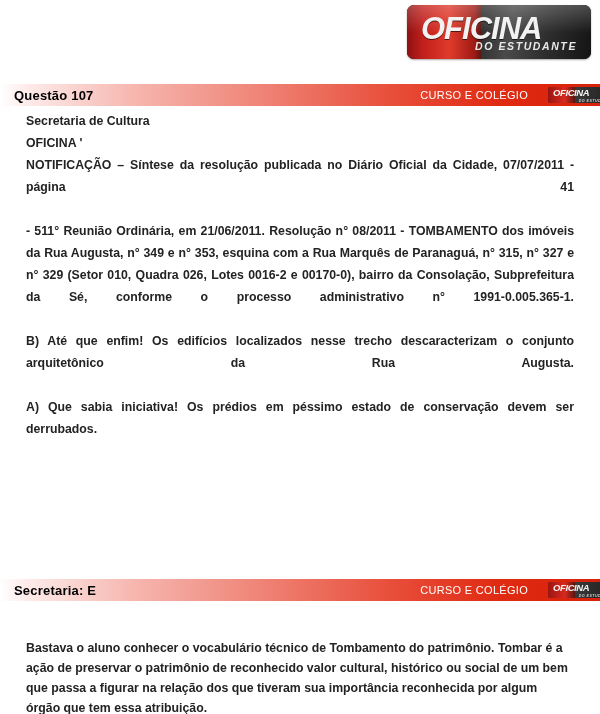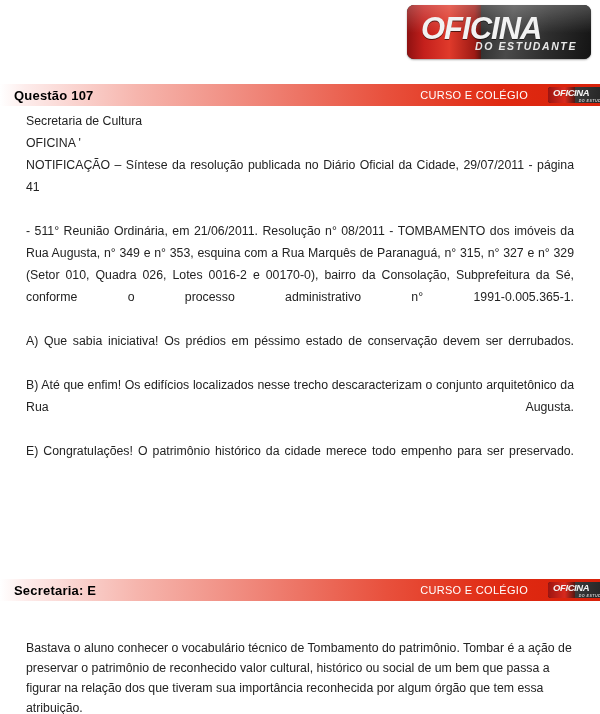--- a/index.html
+++ b/index.html
@@ -160,20 +160,21 @@
   #answer-bar   { top: 579px; }
 
   
   .doc-block {
     position: absolute;
     left: 26px;
     width: 548px;
     font-size: 12.3px;
     line-height: 22px;
     color: #232323;
+    font-weight: bold;
   }
   #statement-block { top: 110px; }
   #explanation-block { top: 638px; }
 
   .para {
     margin: 0;
     text-align: justify;
     text-justify: inter-word;
   }
   .para.noj { text-align: left; }
@@ -208,25 +209,24 @@
     <div class="bl-red"></div>
     <div class="bl-dark"></div>
     <div class="bl-word">OFICINA</div>
     <div class="bl-sub">DO ESTUDANTE</div>
   </div>
 </div>
 
 <div class="doc-block" id="statement-block">
   <p class="para noj">Secretaria de Cultura</p>
   <p class="para noj">OFICINA '</p>
-  <p class="para">NOTIFICAÇÃO – Síntese da resolução publicada no Diário Oficial da Cidade, 29/07/2011 - página 41</p>
+  <p class="para">NOTIFICAÇÃO – Síntese da resolução publicada no Diário Oficial da Cidade, 07/07/2011 - página 41</p>
   <p class="para">- 511° Reunião Ordinária, em 21/06/2011. Resolução n° 08/2011 - TOMBAMENTO dos imóveis da Rua Augusta, n° 349 e n° 353, esquina com a Rua Marquês de Paranaguá, n° 315, n° 327 e n° 329 (Setor 010, Quadra 026, Lotes 0016-2 e 00170-0), bairro da Consolação, Subprefeitura da Sé, conforme o processo administrativo n° 1991-0.005.365-1.</p>
+  <p class="para">B) Até que enfim! Os edifícios localizados nesse trecho descaracterizam o conjunto arquitetônico da Rua Augusta.</p>
   <p class="para">A) Que sabia iniciativa! Os prédios em péssimo estado de conservação devem ser derrubados.</p>
-  <p class="para">B) Até que enfim! Os edifícios localizados nesse trecho descaracterizam o conjunto arquitetônico da Rua Augusta.</p>
-  <p class="para">E) Congratulações! O patrimônio histórico da cidade merece todo empenho para ser preservado.</p>
 </div>
 
 <div class="bar" id="answer-bar">
   <div class="bar-title">Secretaria: E</div>
   <div class="bar-sub">CURSO E COLÉGIO</div>
   <div class="bar-logo">
     <div class="bl-red"></div>
     <div class="bl-dark"></div>
     <div class="bl-word">OFICINA</div>
     <div class="bl-sub">DO ESTUDANTE</div>

